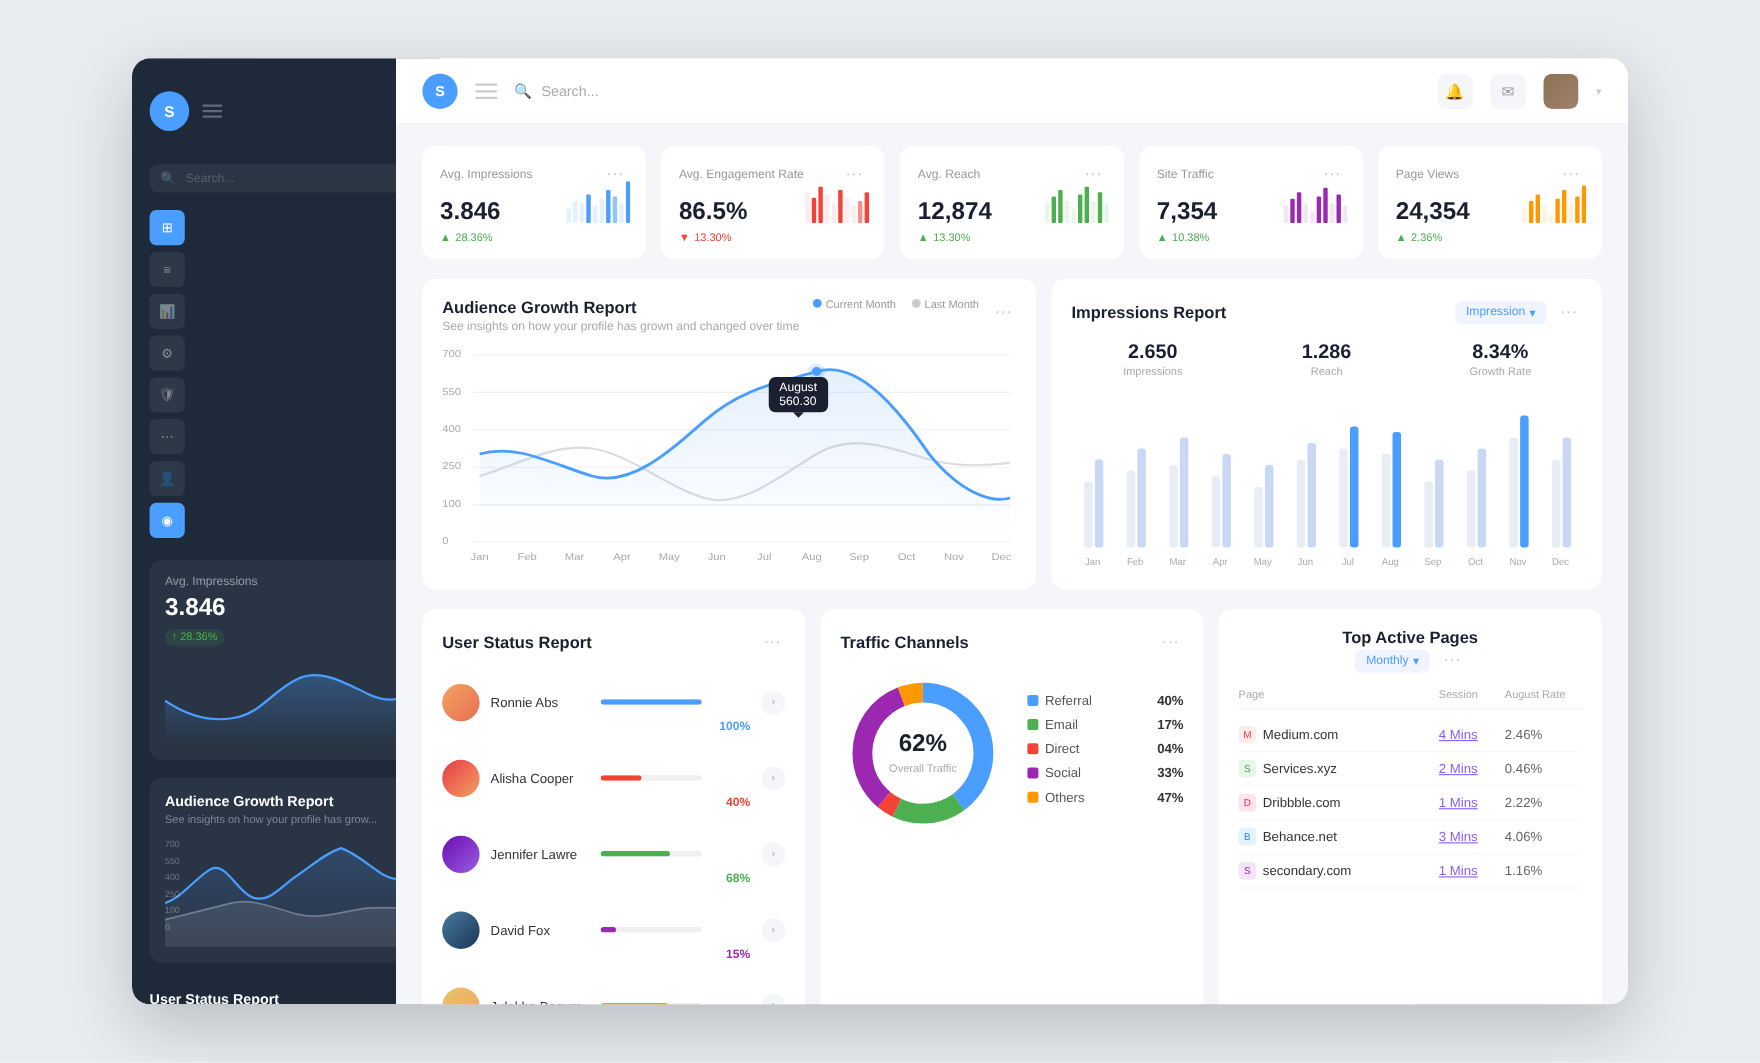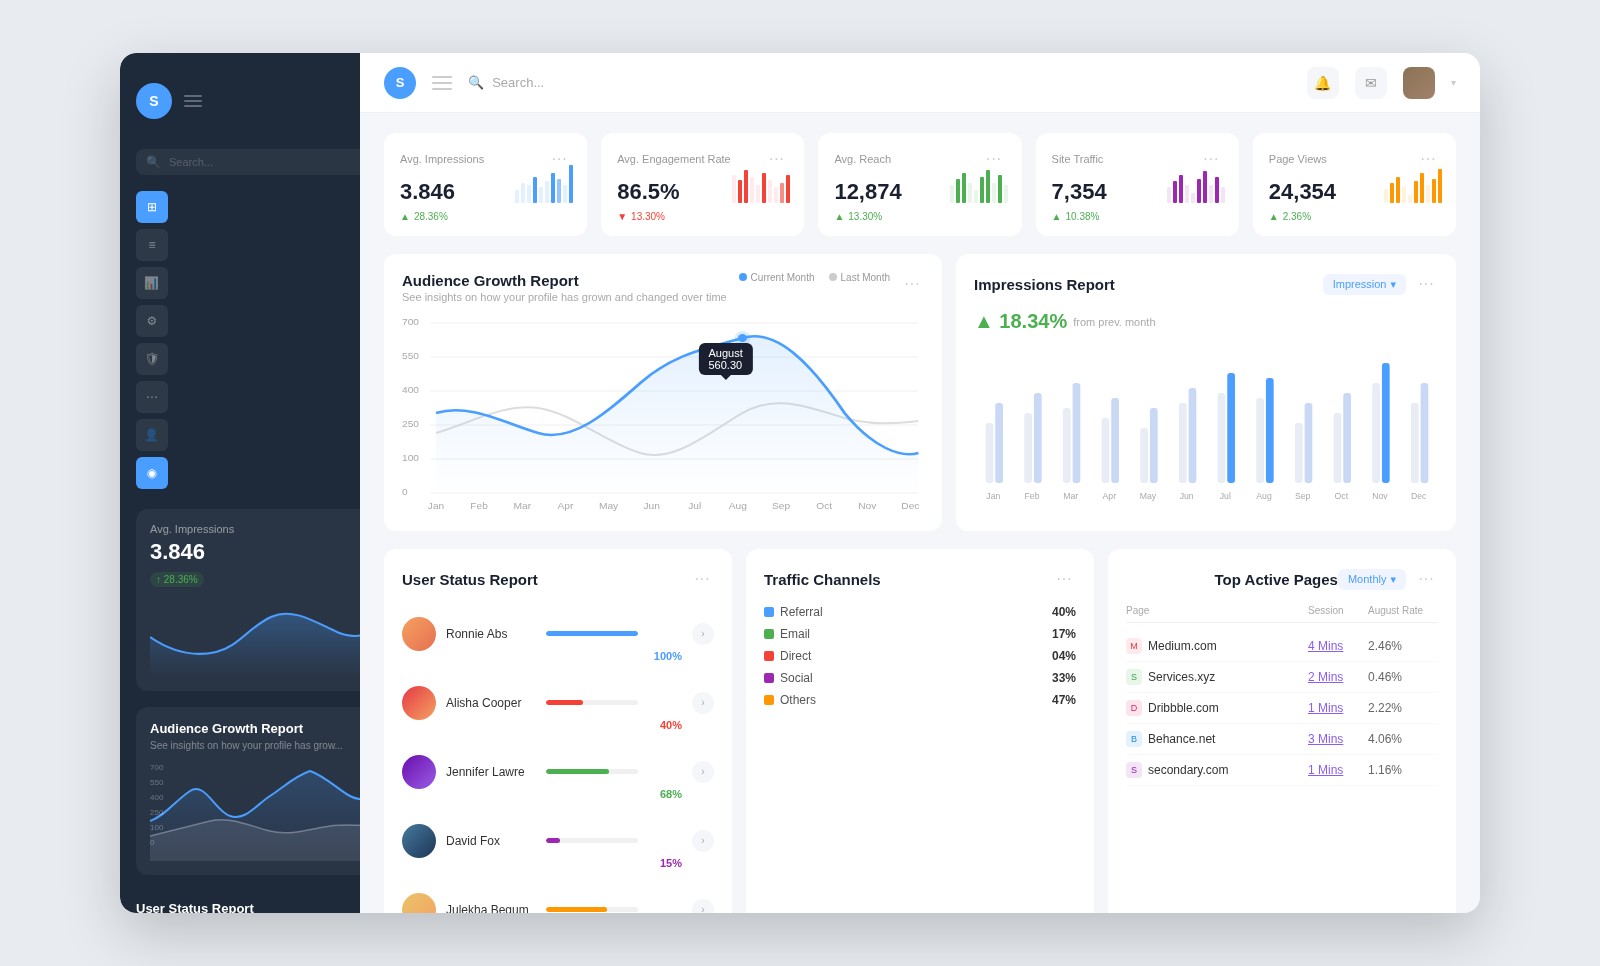--- a/index.html
+++ b/index.html
@@ -533,22 +533,23 @@
 
     
     .top-pages-card {
       background: white;
       border-radius: 12px;
       padding: 18px;
     }
     .top-pages-header {
       display: flex;
       align-items: center;
-      justify-content: flex-end;
+      justify-content: center;
       margin-bottom: 14px;
+      flex-direction: column;
     }
     .top-pages-title {
       font-size: 15px;
       font-weight: 700;
       color: #1a2030;
     }
     .top-pages-dropdown {
       background: #f0f4ff;
       color: #4a9eff;
       font-size: 11px;
@@ -952,23 +953,33 @@
           <div class="impressions-header">
             <div class="impressions-title">Impressions Report</div>
             <div style="display:flex;align-items:center;gap:8px;">
               <div class="impressions-dropdown">
                 <span>Impression</span>
                 <span>▾</span>
               </div>
               <span class="more-btn">···</span>
             </div>
           </div>
-          <div class="imp-growth">
-            <span class="imp-growth-val">▲ <span>18.34%</span></span>
-            <span class="imp-growth-sub">from prev. month</span>
+          <div class="impressions-stats">
+            <div class="imp-stat">
+              <div class="imp-stat-val">2.650</div>
+              <div class="imp-stat-label">Impressions</div>
+            </div>
+            <div class="imp-stat">
+              <div class="imp-stat-val">1.286</div>
+              <div class="imp-stat-label">Reach</div>
+            </div>
+            <div class="imp-stat">
+              <div class="imp-stat-val">8.34%</div>
+              <div class="imp-stat-label">Growth Rate</div>
+            </div>
           </div>
           <div class="impressions-bar-chart">
             <svg viewBox="0 0 480 160" preserveAspectRatio="none">
 
               <text x="20" y="156" fill="#aaa" font-size="9" text-anchor="middle">Jan</text>
               <text x="60" y="156" fill="#aaa" font-size="9" text-anchor="middle">Feb</text>
               <text x="100" y="156" fill="#aaa" font-size="9" text-anchor="middle">Mar</text>
               <text x="140" y="156" fill="#aaa" font-size="9" text-anchor="middle">Apr</text>
               <text x="180" y="156" fill="#aaa" font-size="9" text-anchor="middle">May</text>
               <text x="220" y="156" fill="#aaa" font-size="9" text-anchor="middle">Jun</text>
@@ -1077,20 +1088,39 @@
           </div>
         </div>
 
         <div class="traffic-card">
           <div class="traffic-header">
             <div class="traffic-title">Traffic Channels</div>
             <span class="more-btn">···</span>
           </div>
           <div class="traffic-body">
 
+            <div class="donut-container">
+              <svg viewBox="0 0 150 150" width="150" height="150">
+                <circle cx="75" cy="75" r="55" fill="none" stroke="#f0f0f0" stroke-width="18"></circle>
+
+                <circle cx="75" cy="75" r="55" fill="none" stroke="#4a9eff" stroke-width="18" stroke-dasharray="138 207" stroke-dashoffset="0" transform="rotate(-90 75 75)"></circle>
+
+                <circle cx="75" cy="75" r="55" fill="none" stroke="#4caf50" stroke-width="18" stroke-dasharray="59 286" stroke-dashoffset="-138" transform="rotate(-90 75 75)"></circle>
+
+                <circle cx="75" cy="75" r="55" fill="none" stroke="#f44336" stroke-width="18" stroke-dasharray="14 331" stroke-dashoffset="-197" transform="rotate(-90 75 75)"></circle>
+
+                <circle cx="75" cy="75" r="55" fill="none" stroke="#9c27b0" stroke-width="18" stroke-dasharray="114 231" stroke-dashoffset="-211" transform="rotate(-90 75 75)"></circle>
+
+                <circle cx="75" cy="75" r="55" fill="none" stroke="#ff9800" stroke-width="18" stroke-dasharray="20 325" stroke-dashoffset="-325" transform="rotate(-90 75 75)"></circle>
+              </svg>
+              <div class="donut-center">
+                <span class="donut-pct">62%</span>
+                <span class="donut-label">Overall Traffic</span>
+              </div>
+            </div>
 
             <div class="traffic-legend">
               <div class="traffic-legend-row">
                 <div class="traffic-legend-left">
                   <div class="traffic-legend-box" style="background:#4a9eff;"></div>
                   <span class="traffic-legend-name">Referral</span>
                 </div>
                 <span class="traffic-legend-pct">40%</span>
               </div>
               <div class="traffic-legend-row">

